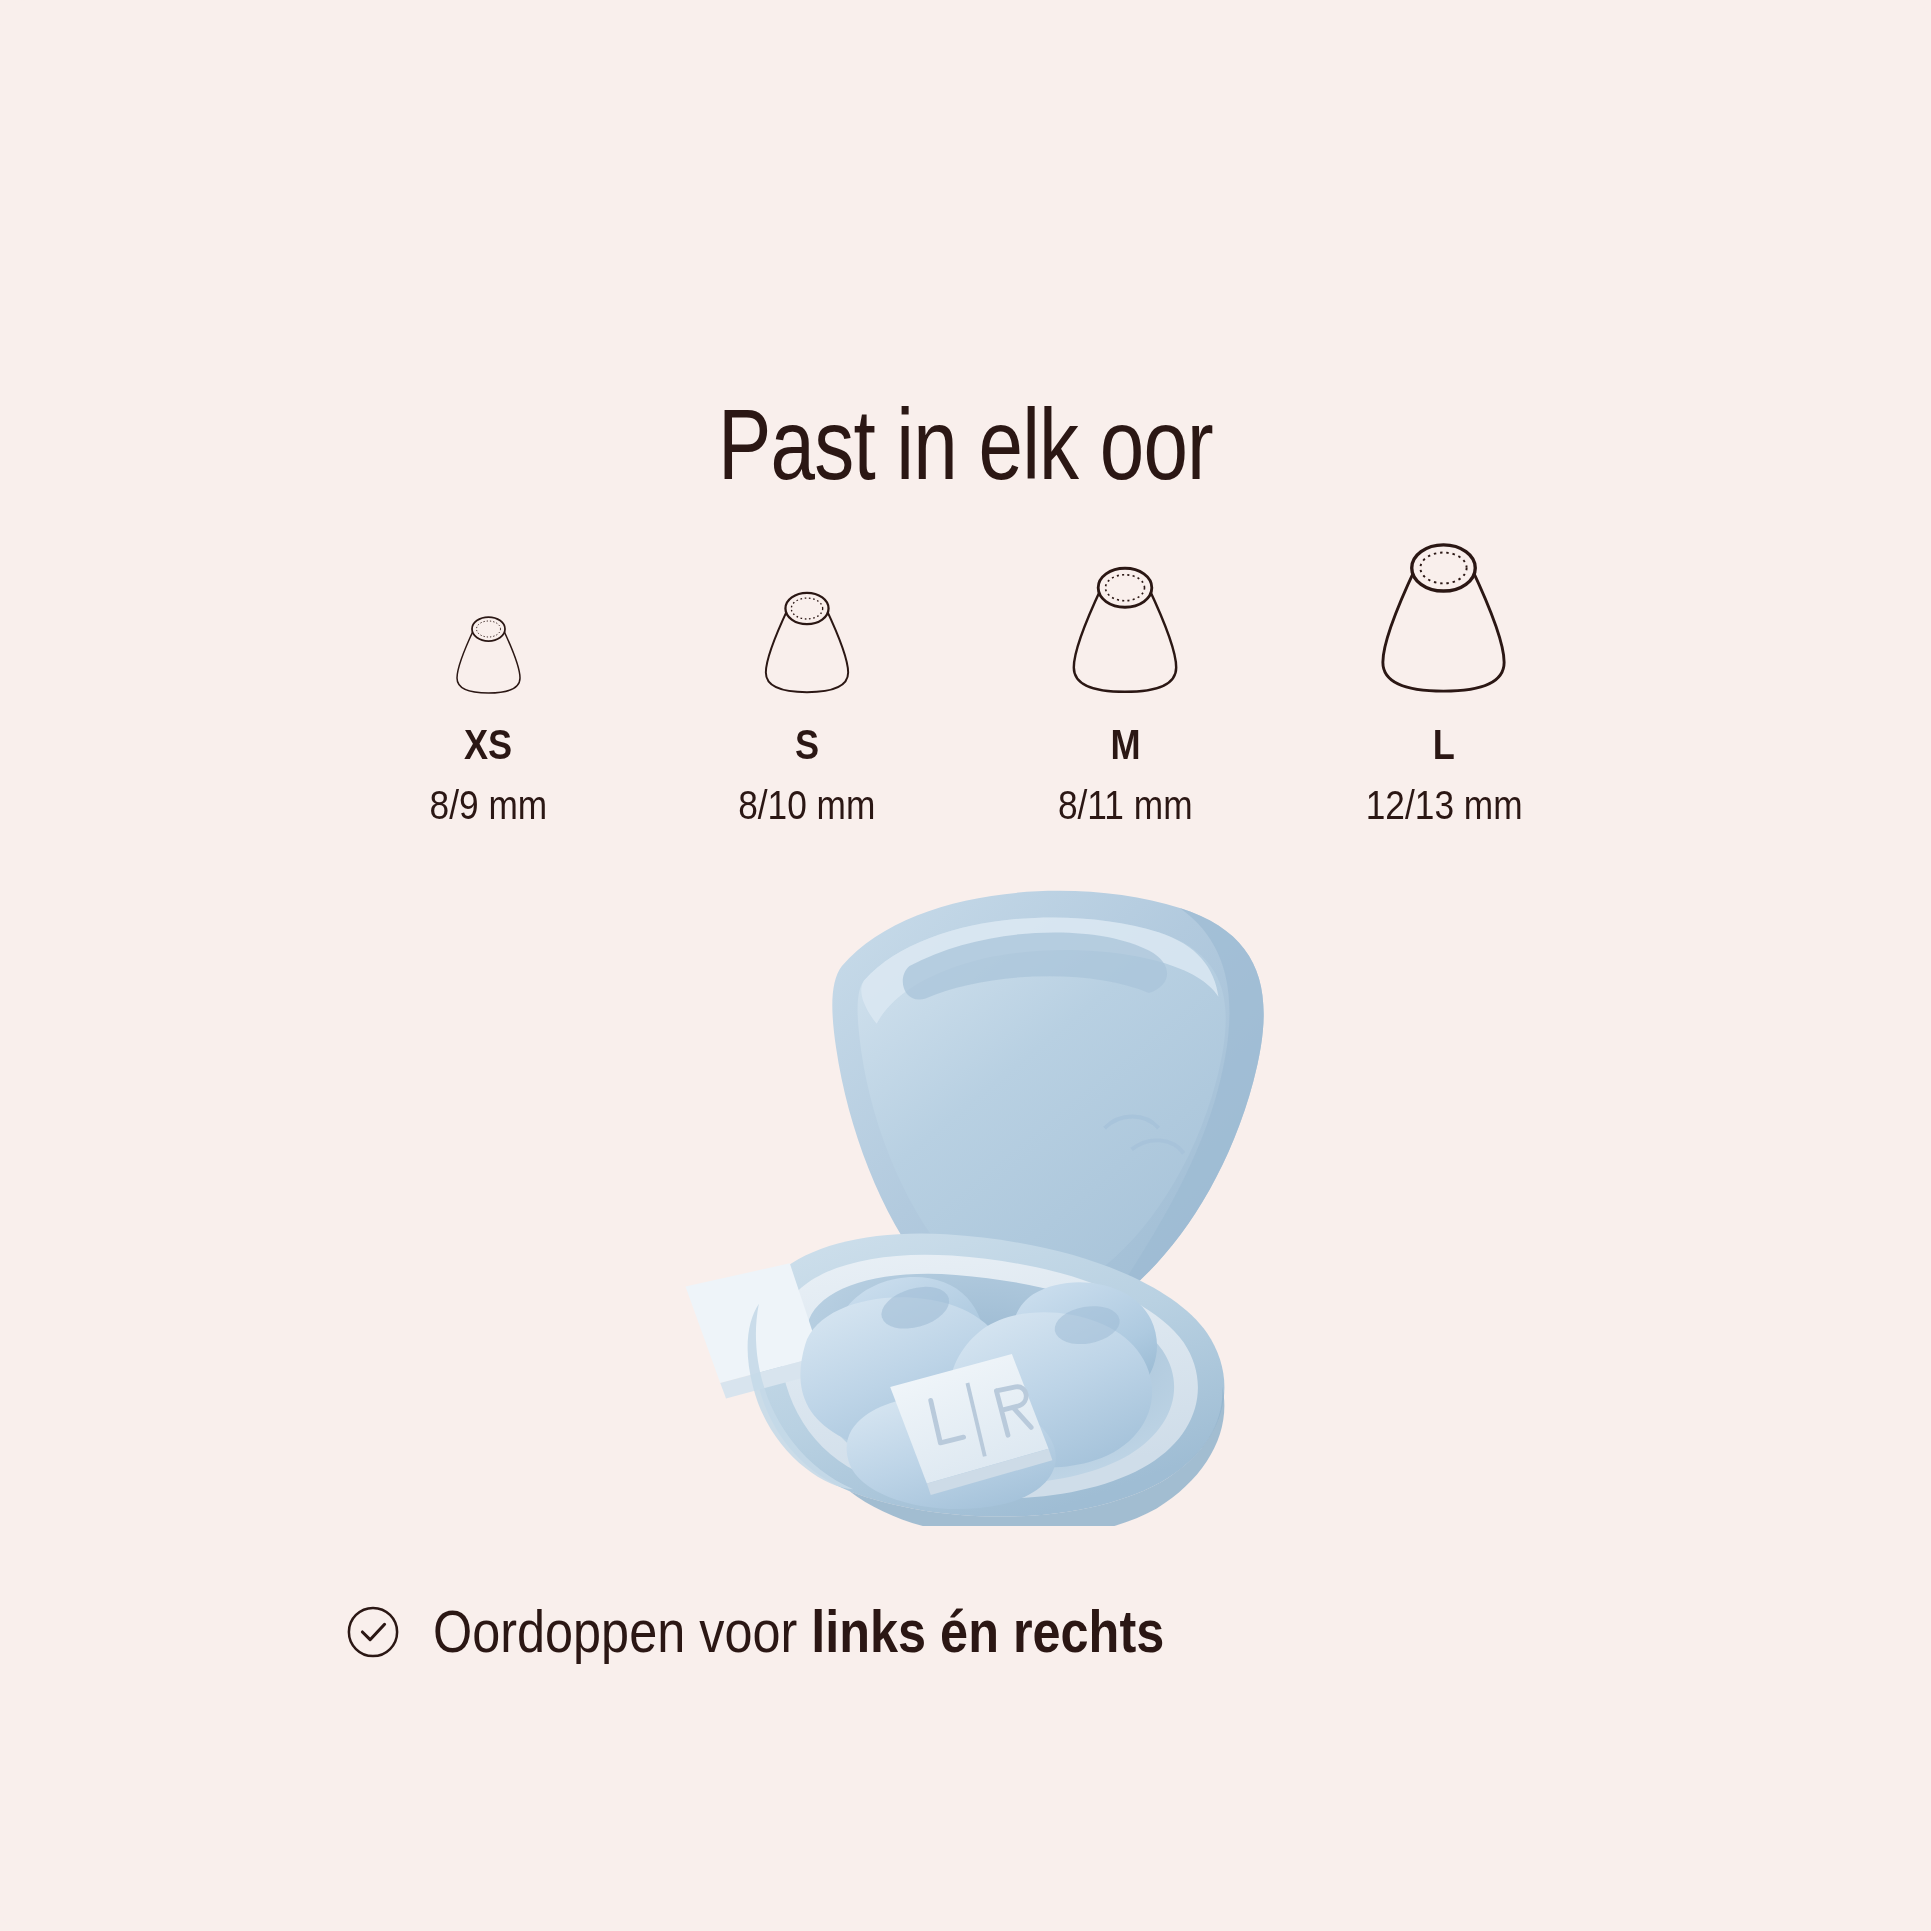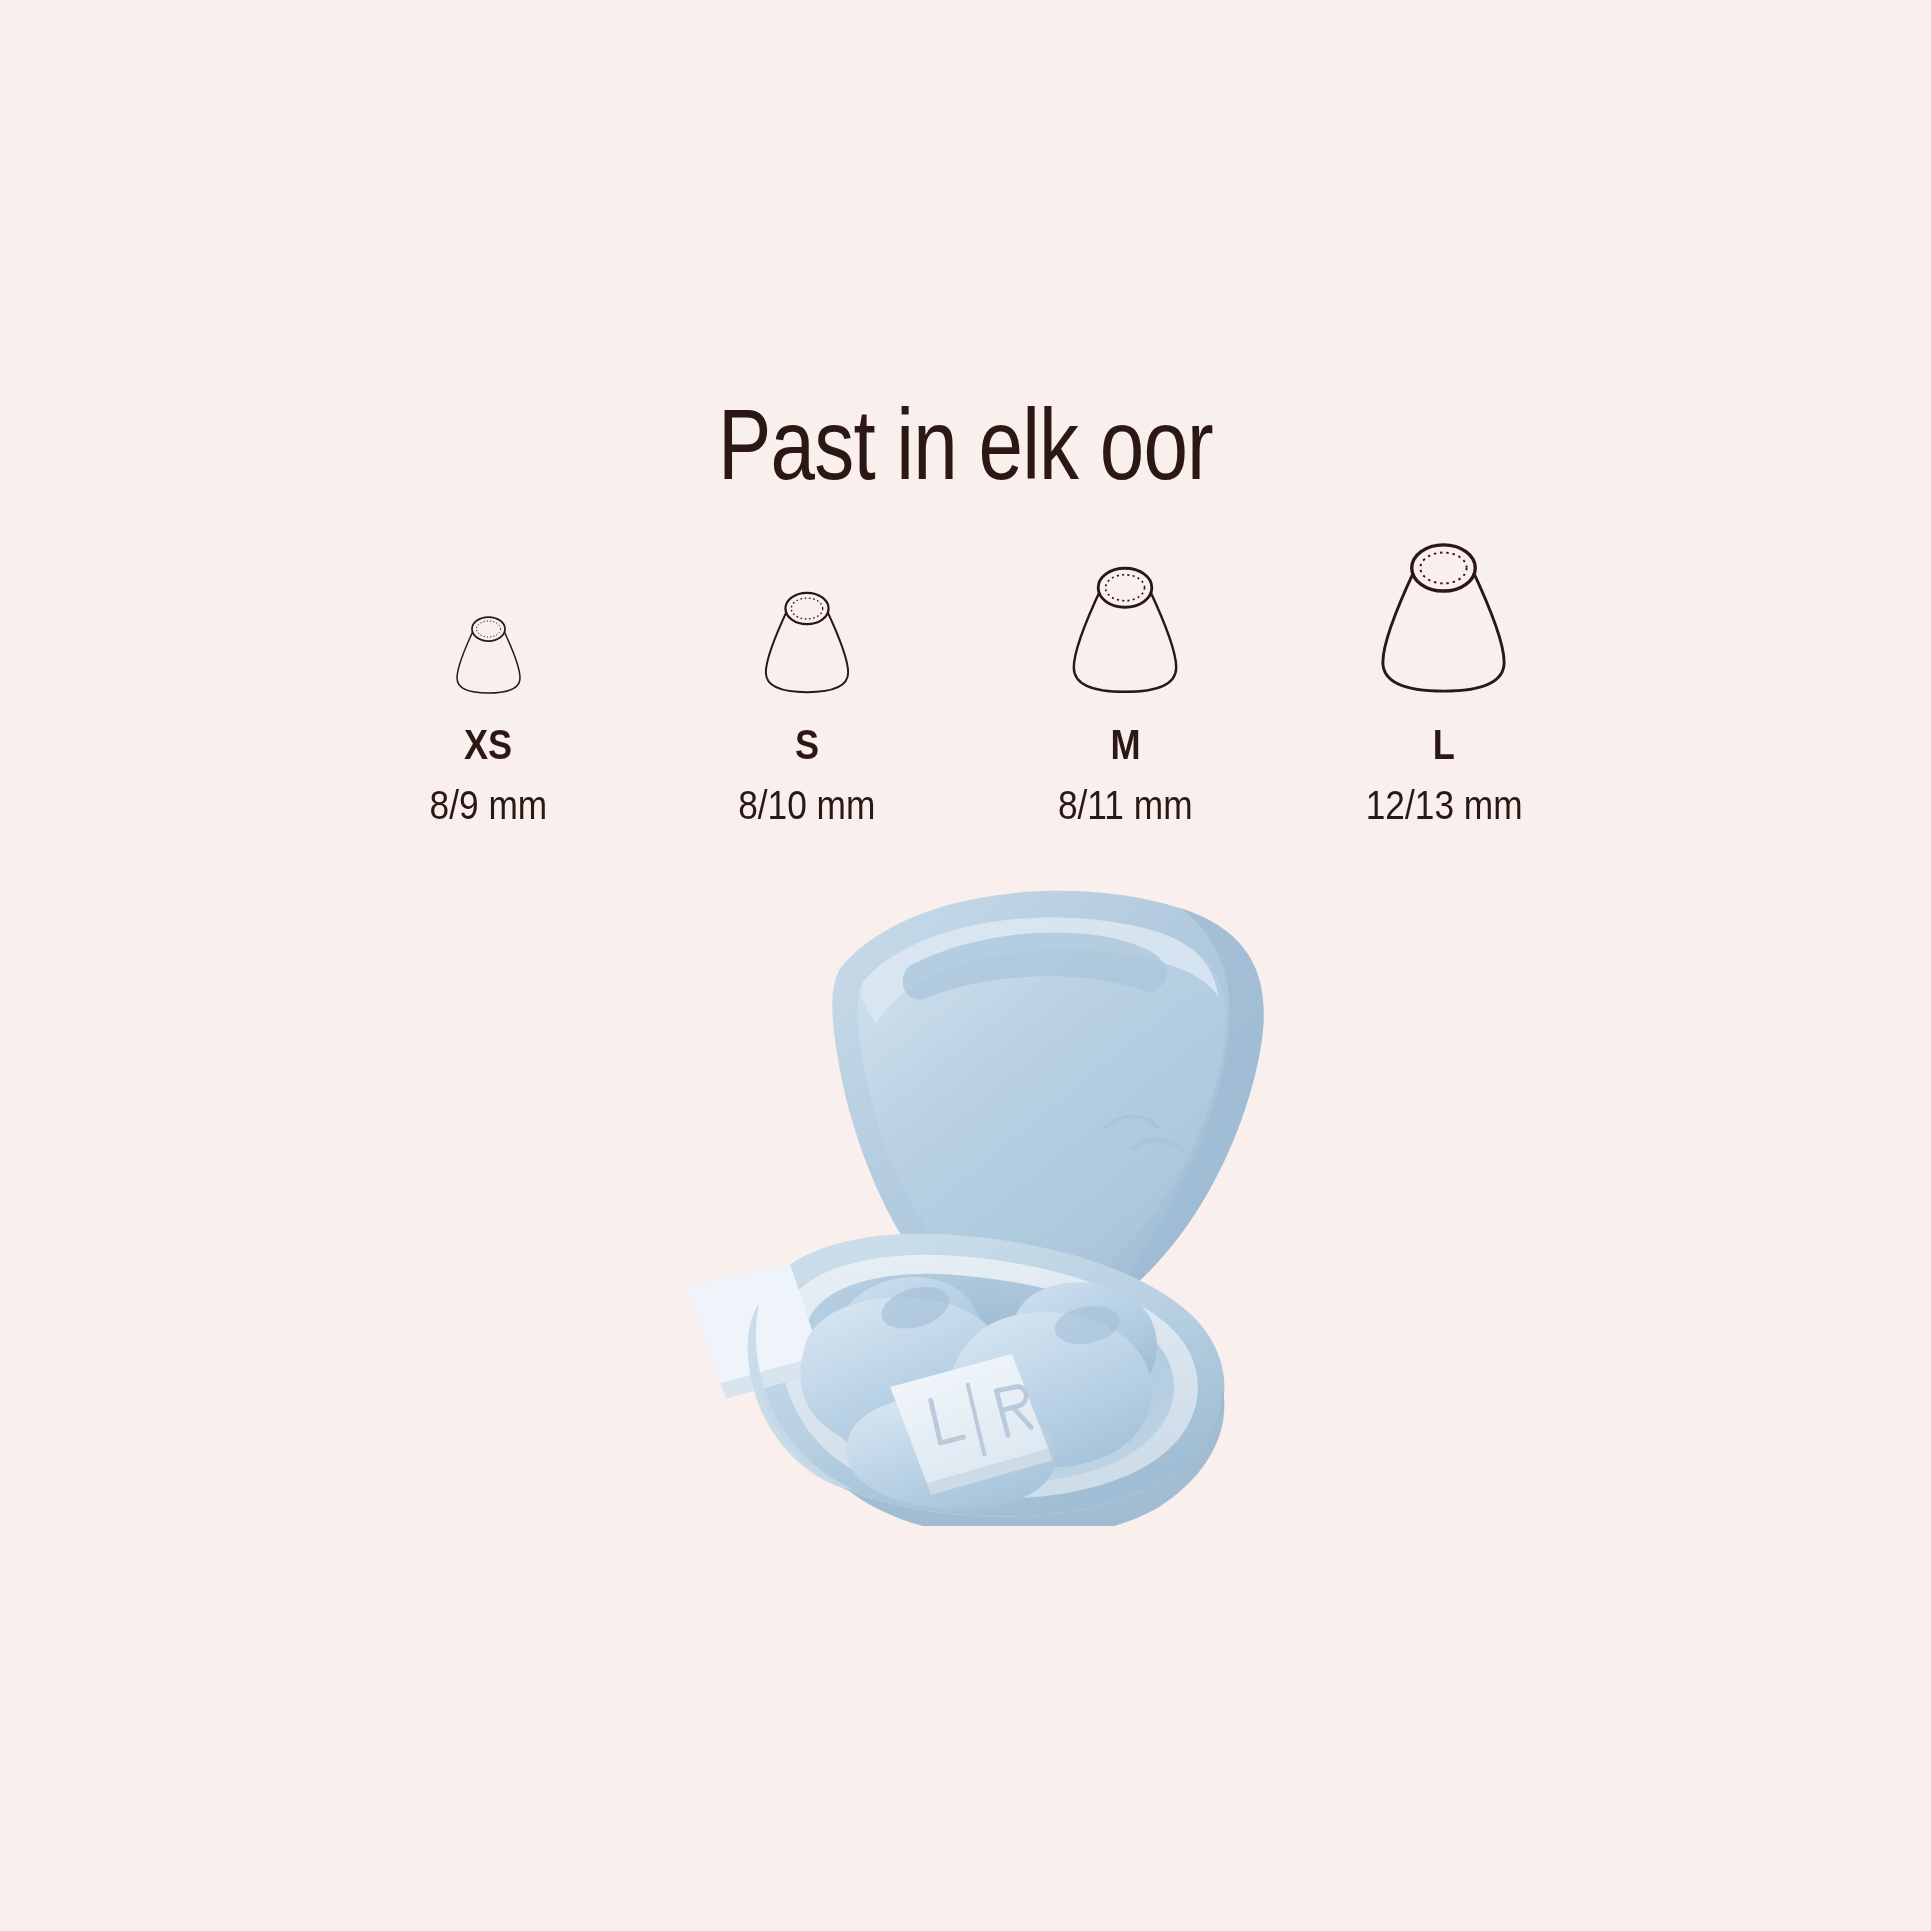--- a/index.html
+++ b/index.html
@@ -328,16 +328,23 @@
                  C 220 518, 224 488, 236 470 Z" fill="#c5d9e8" opacity="0.9"></path>
         <path d="M330 664 C 430 702, 580 700, 660 650
                  C 700 624, 718 590, 716 556
                  C 726 602, 700 650, 648 682
                  C 562 730, 404 722, 330 664 Z" fill="#93b4cd" opacity="0.85"></path>
       </g>
     </svg>
   </div>
 
   <div class="features" id="features-list">
+      <div class="feature-row">
+        <span class="check-icon"><svg viewBox="0 0 56 56" width="54" height="54">
+            <circle cx="28" cy="28" r="25" fill="none" stroke="#2b1714" stroke-width="2.6"></circle>
+            <path d="M17 28 L25 36 L40 20" fill="none" stroke="#2b1714" stroke-width="3.2" stroke-linecap="round" stroke-linejoin="round"></path>
+          </svg></span>
+        <div class="feature-text"><span>Oordoppen voor </span><b>links én rechts</b></div>
+      </div>
     </div>
 
 </div>
 
 
 </body></html>

